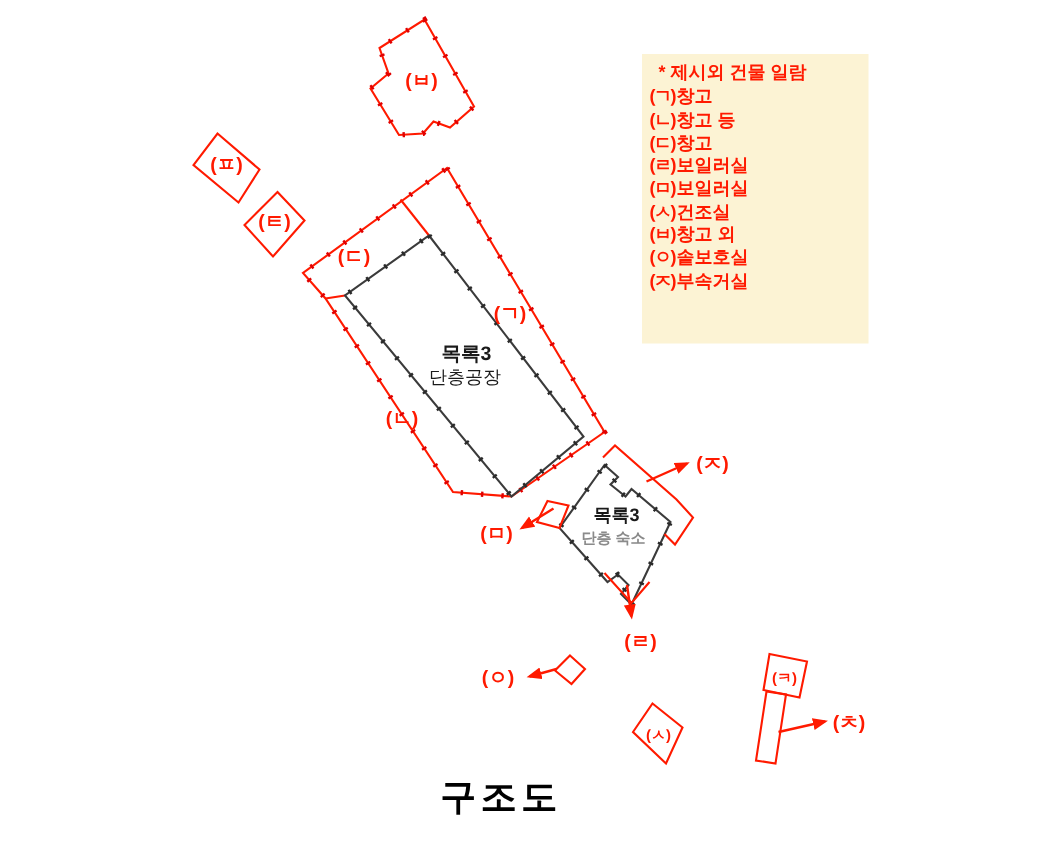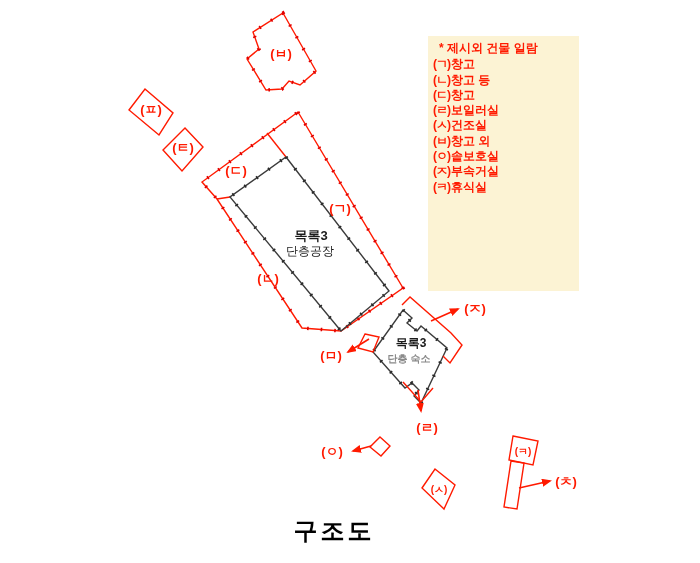--- a/index.html
+++ b/index.html
@@ -18,21 +18,21 @@
   text{font-family:"Liberation Sans", sans-serif;}
   .rlabel{fill:#ff1a00;font-weight:bold;font-size:13px;text-anchor:middle;}
   .rlabel-sm{fill:#ff1a00;font-weight:bold;font-size:10px;text-anchor:middle;}
   .bname1{fill:#1a1a1a;font-weight:bold;font-size:13px;text-anchor:middle;}
   .bname2{fill:#1a1a1a;font-size:12px;text-anchor:middle;}
   .bname1-sm{fill:#1a1a1a;font-weight:bold;font-size:12px;text-anchor:middle;}
   .bname2-sm{fill:#8a8a8a;font-weight:bold;font-size:10px;text-anchor:middle;}
   .dtitle{fill:#000000;font-weight:bold;font-size:24px;text-anchor:middle;letter-spacing:3px;}
   
   .legend{
-    position:absolute;left:428px;top:36px;width:151px;height:255px;
+    position:absolute;left:428px;top:36px;width:151px;height:193px;
     background:#fcf3d4;color:#ff1a00;font-weight:bold;font-size:12px;
     line-height:15.3px;padding:5px 0 0 5px;box-sizing:border-box;white-space:nowrap;
   }
   .lg-title{margin-left:6px;margin-bottom:1px;}
   .lg-item .lg-key{letter-spacing:-1px;margin-right:1px;}
 </style>
 </head>
 <body>
 
 <div class="stage">
@@ -101,20 +101,20 @@
 
     <text class="dtitle" x="334" y="539">구조도</text>
   </svg>
 
   <div class="legend">
     <div class="lg-title">* 제시외 건물 일람</div>
     <div class="lg-item"><span class="lg-key">(ㄱ)</span><span class="lg-name">창고</span></div>
     <div class="lg-item"><span class="lg-key">(ㄴ)</span><span class="lg-name">창고 등</span></div>
     <div class="lg-item"><span class="lg-key">(ㄷ)</span><span class="lg-name">창고</span></div>
     <div class="lg-item"><span class="lg-key">(ㄹ)</span><span class="lg-name">보일러실</span></div>
+    <div class="lg-item"><span class="lg-key">(ㅁ)</span><span class="lg-name">보일러실</span></div>
     <div class="lg-item"><span class="lg-key">(ㅅ)</span><span class="lg-name">건조실</span></div>
     <div class="lg-item"><span class="lg-key">(ㅂ)</span><span class="lg-name">창고 외</span></div>
     <div class="lg-item"><span class="lg-key">(ㅇ)</span><span class="lg-name">솥보호실</span></div>
     <div class="lg-item"><span class="lg-key">(ㅈ)</span><span class="lg-name">부속거실</span></div>
-    <div class="lg-item"><span class="lg-key">(ㅋ)</span><span class="lg-name">휴식실</span></div>
   </div>
 
 </div>
 
 </body></html>

